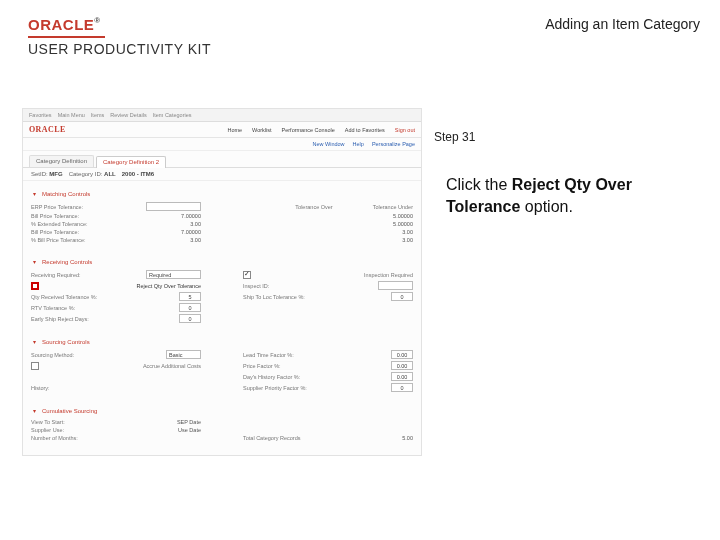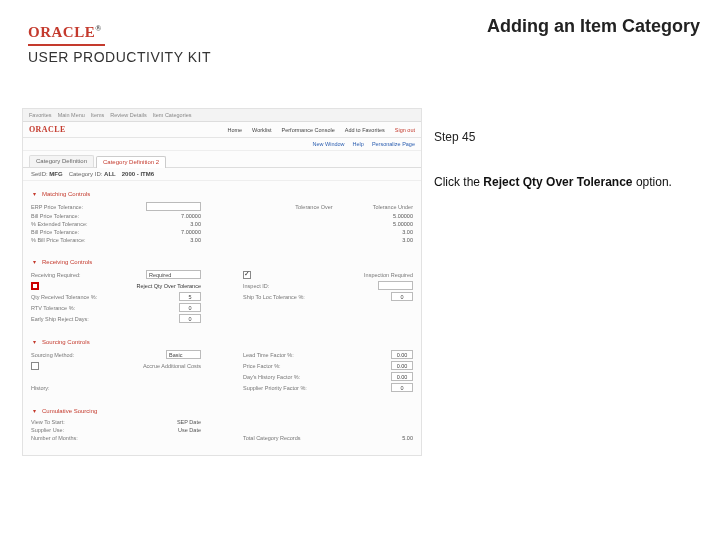--- a/index.html
+++ b/index.html
@@ -18,43 +18,42 @@
   
   .hdr {
     position: absolute;
     top: 16px; left: 28px; right: 20px;
     display: flex;
     justify-content: space-between;
     align-items: flex-start;
   }
   .brand { display:flex; flex-direction:column; gap:3px; }
   .oracle-logo {
-    font-family: Liberation Serif, serif;
+    font-family: Liberation Sans, sans-serif;
     font-weight: 600;
     font-size: 15px;
     letter-spacing: .5px;
     color: #c43a2d;
-    margin-top: 8px;
   }
   .oracle-logo sup { font-size: 8px; color:#555; vertical-align: top; }
   .brand-bar {
     width: 110px; height: 2px;
     background: linear-gradient(to right,#c43a2d 70%,#fff 70%);
   }
   .upk { font-size: 14px; letter-spacing:.5px; color:#333; }
-  .page-title { font-size: 18px; color:#222;font-weight:bold; }
+  .page-title { font-size: 14px; color:#222; }
 
   
   .instr {
     position:absolute;
     left: 434px; top: 130px;
     width: 250px;
   }
   .instr .step { color:#222; font-size:12px; margin-bottom: 30px; }
-  .instr .body { color:#111; font-size:12px; line-height:1.35; }
+  .instr .body { color:#111; font-size:16px; line-height:1.35;margin-left:12px; }
   .instr .body b { font-weight:700; }
 
   
   .shot {
     position:absolute;
     left: 22px; top: 108px;
     width: 400px; height: 348px;
     border: 1px solid #e2e2e2;
     background: #fcfcfc;
     overflow:hidden;
@@ -146,21 +145,21 @@
     <div class="oracle-logo">
       <span>ORACLE</span><sup>®</sup>
     </div>
     <div class="brand-bar"></div>
     <div class="upk">USER PRODUCTIVITY KIT</div>
   </div>
   <div class="page-title">Adding an Item Category</div>
 </div>
 
 <div class="instr">
-  <div class="step">Step 45</div>
+  <div class="step">Step 31</div>
   <div class="body">
     <span>Click the </span><b>Reject Qty Over Tolerance</b><span> option.</span>
   </div>
 </div>
 
 <div class="shot">
 
   <div class="shot-topbar">
     <div class="bc">
       <span>Favorites</span>

